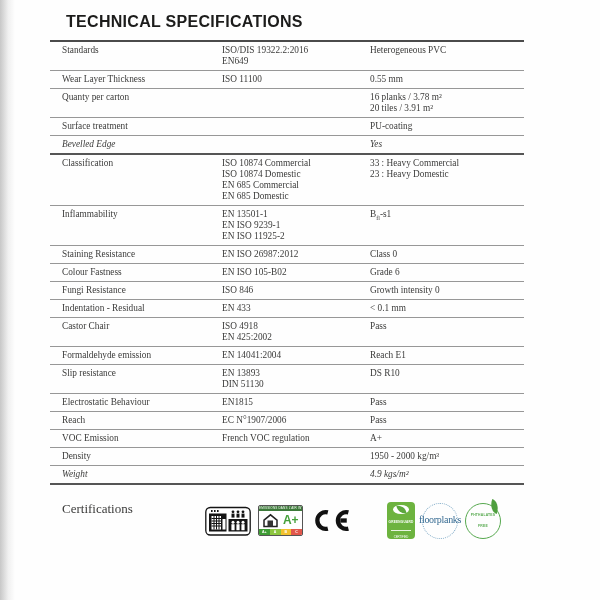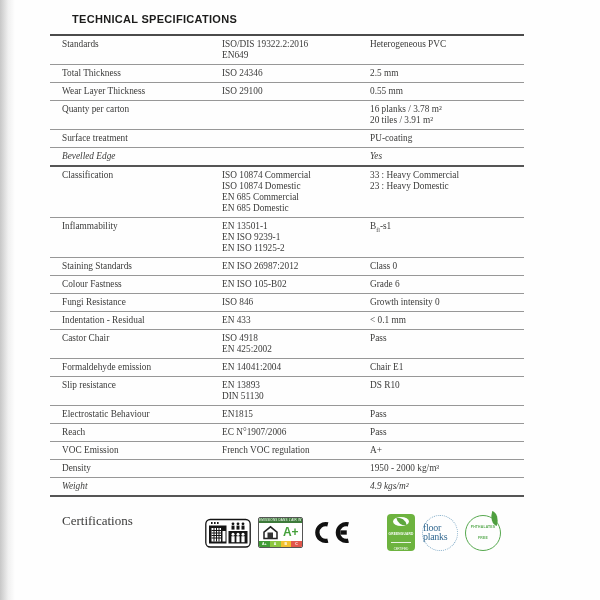--- a/index.html
+++ b/index.html
@@ -12,22 +12,22 @@
     overflow:hidden;
   }
   .edge-shade {
     position:absolute; left:0; top:0; width:15px; height:100%;
     background:linear-gradient(to right, rgba(110,110,110,.38), rgba(160,160,160,.15) 55%, rgba(255,255,255,0));
     pointer-events:none;
   }
   .page { padding:13px 76px 0 50px; }
   h1 {
     font-family:"Liberation Sans", sans-serif;
-    font-weight:800; font-size:11px; letter-spacing:.3px;
-    color:#1c1c1b; margin:0 0 9px 22px;
+    font-weight:800; font-size:16px; letter-spacing:.3px;
+    color:#1c1c1b; margin:0 0 9px 16px;
   }
   table.spec {
     width:100%; border-collapse:collapse;
     border-top:2px solid #4b4b4b;
   }
   td {
     font-size:9.3px; line-height:11px; vertical-align:top;
     padding:3px 2px 3px 0; border-bottom:1px solid #979797;
     white-space:pre-line; color:#3b3b3a;
   }
@@ -74,21 +74,21 @@
     width:16px; height:16px; border-radius:50%; background:#fff;
     display:flex; align-items:center; justify-content:center;
   }
   .gg-leaf { width:9px; height:9px; background:#5da73e; border-radius:0 100% 0 100%; transform:rotate(-10deg); }
   .gg-text { color:#fff; font-size:3.2px; font-weight:bold; letter-spacing:.2px; margin-top:2.5px; }
   .gg-band { width:20px; border-top:1px solid rgba(255,255,255,.85); margin-top:2px; padding-top:1.5px;
              color:#fff; font-size:2.8px; text-align:center; }
   
   .logo-floorscore {
     width:36px; height:36px; border-radius:50%; border:1.5px dotted #85aec9;
-    display:flex; flex-direction:column; align-items:flex-start; justify-content:center;
+    display:flex; flex-direction:row; align-items:center; justify-content:center;
     color:#366b92; font-size:10px; line-height:8.5px; letter-spacing:-.3px;
   }
   
   .logo-phthalates {
     width:36px; height:36px; border-radius:50%; border:1.5px solid #57a94f;
     position:relative; display:flex; flex-direction:column; align-items:center; justify-content:center;
     color:#57a94f; font-family:"Liberation Sans", sans-serif;
     font-size:3.4px; font-weight:bold; letter-spacing:.2px; text-align:center;
   }
   .ph-leaf {
@@ -106,27 +106,22 @@
 
   <table class="spec">
     <tbody>
       <tr>
         <td class="c1">Standards</td>
         <td class="c2">ISO/DIS 19322.2:2016
 EN649</td>
         <td class="c3">Heterogeneous PVC</td>
       </tr>
       <tr>
-        <td class="c1">Total Thickness</td>
-        <td class="c2">ISO 24346</td>
-        <td class="c3">2.5 mm</td>
-      </tr>
-      <tr>
         <td class="c1">Wear Layer Thickness</td>
-        <td class="c2">ISO 29100</td>
+        <td class="c2">ISO 11100</td>
         <td class="c3">0.55 mm</td>
       </tr>
       <tr>
         <td class="c1">Quanty per carton</td>
         <td class="c2"></td>
         <td class="c3">16 planks / 3.78 m²
 20 tiles / 3.91 m²</td>
       </tr>
       <tr>
         <td class="c1">Surface treatment</td>
@@ -148,21 +143,21 @@
 23 : Heavy Domestic</td>
       </tr>
       <tr>
         <td class="c1">Inflammability</td>
         <td class="c2">EN 13501-1
 EN ISO 9239-1
 EN ISO 11925-2</td>
         <td class="c3"><span>B</span><sub class="fl">fl</sub><span>-s1</span></td>
       </tr>
       <tr>
-        <td class="c1">Staining Standards</td>
+        <td class="c1">Staining Resistance</td>
         <td class="c2">EN ISO 26987:2012</td>
         <td class="c3">Class 0</td>
       </tr>
       <tr>
         <td class="c1">Colour Fastness</td>
         <td class="c2">EN ISO 105-B02</td>
         <td class="c3">Grade 6</td>
       </tr>
       <tr>
         <td class="c1">Fungi Resistance</td>
@@ -176,21 +171,21 @@
       </tr>
       <tr>
         <td class="c1">Castor Chair</td>
         <td class="c2">ISO 4918
 EN 425:2002</td>
         <td class="c3">Pass</td>
       </tr>
       <tr>
         <td class="c1">Formaldehyde emission</td>
         <td class="c2">EN 14041:2004</td>
-        <td class="c3">Chair E1</td>
+        <td class="c3">Reach E1</td>
       </tr>
       <tr>
         <td class="c1">Slip resistance</td>
         <td class="c2">EN 13893
 DIN 51130</td>
         <td class="c3">DS R10</td>
       </tr>
       <tr>
         <td class="c1">Electrostatic Behaviour</td>
         <td class="c2">EN1815</td>

